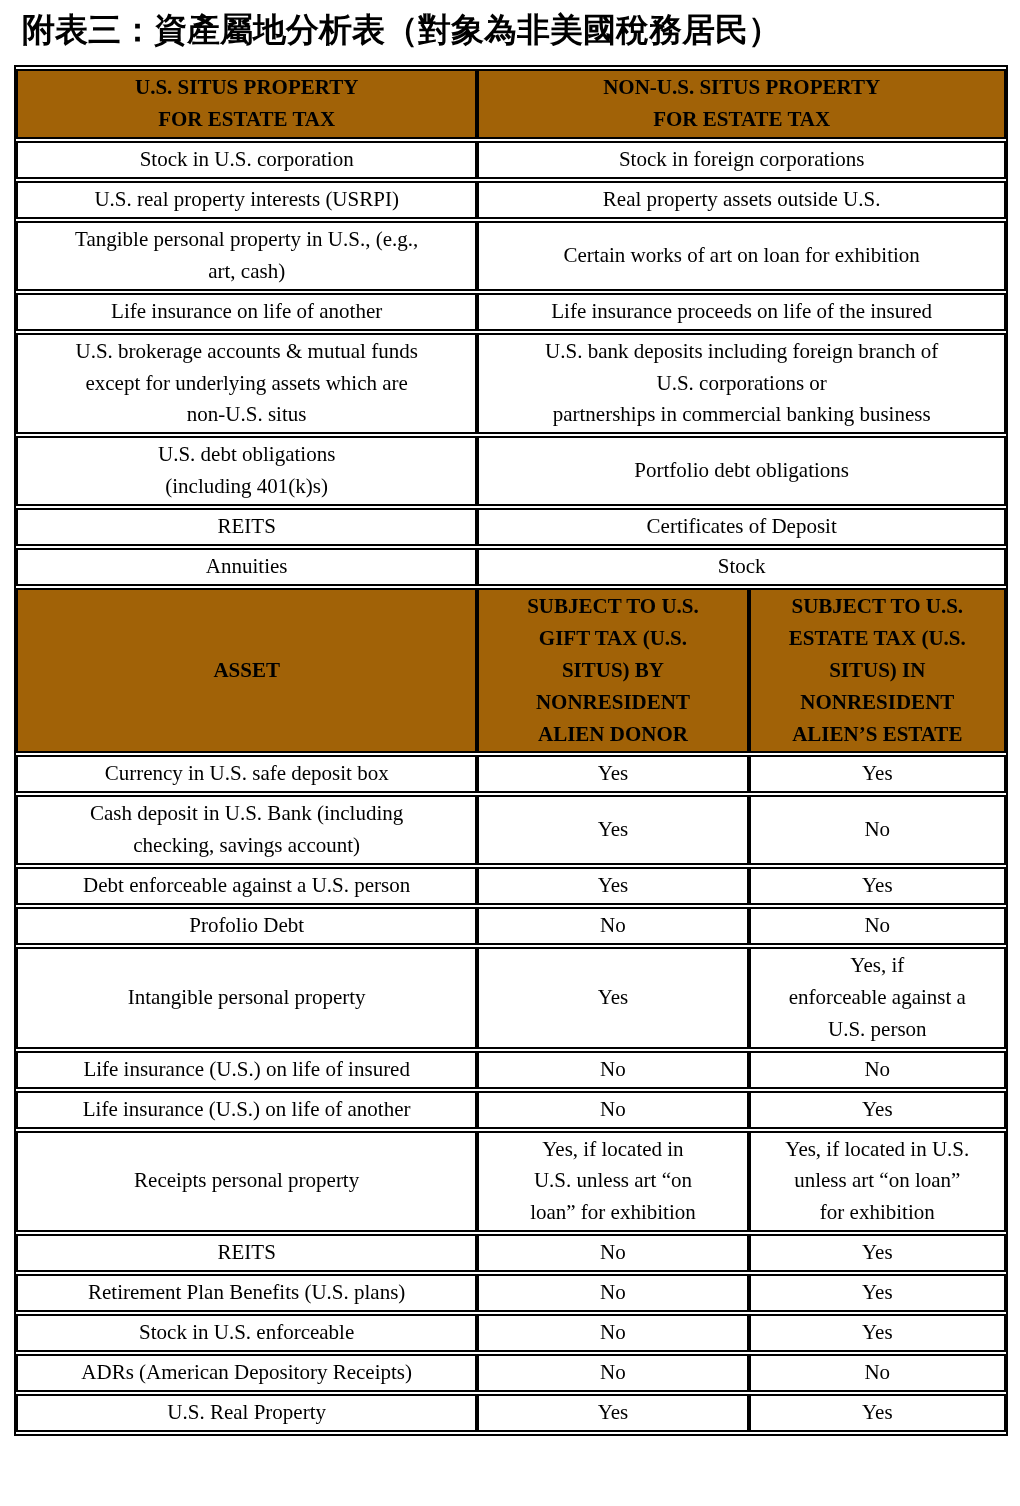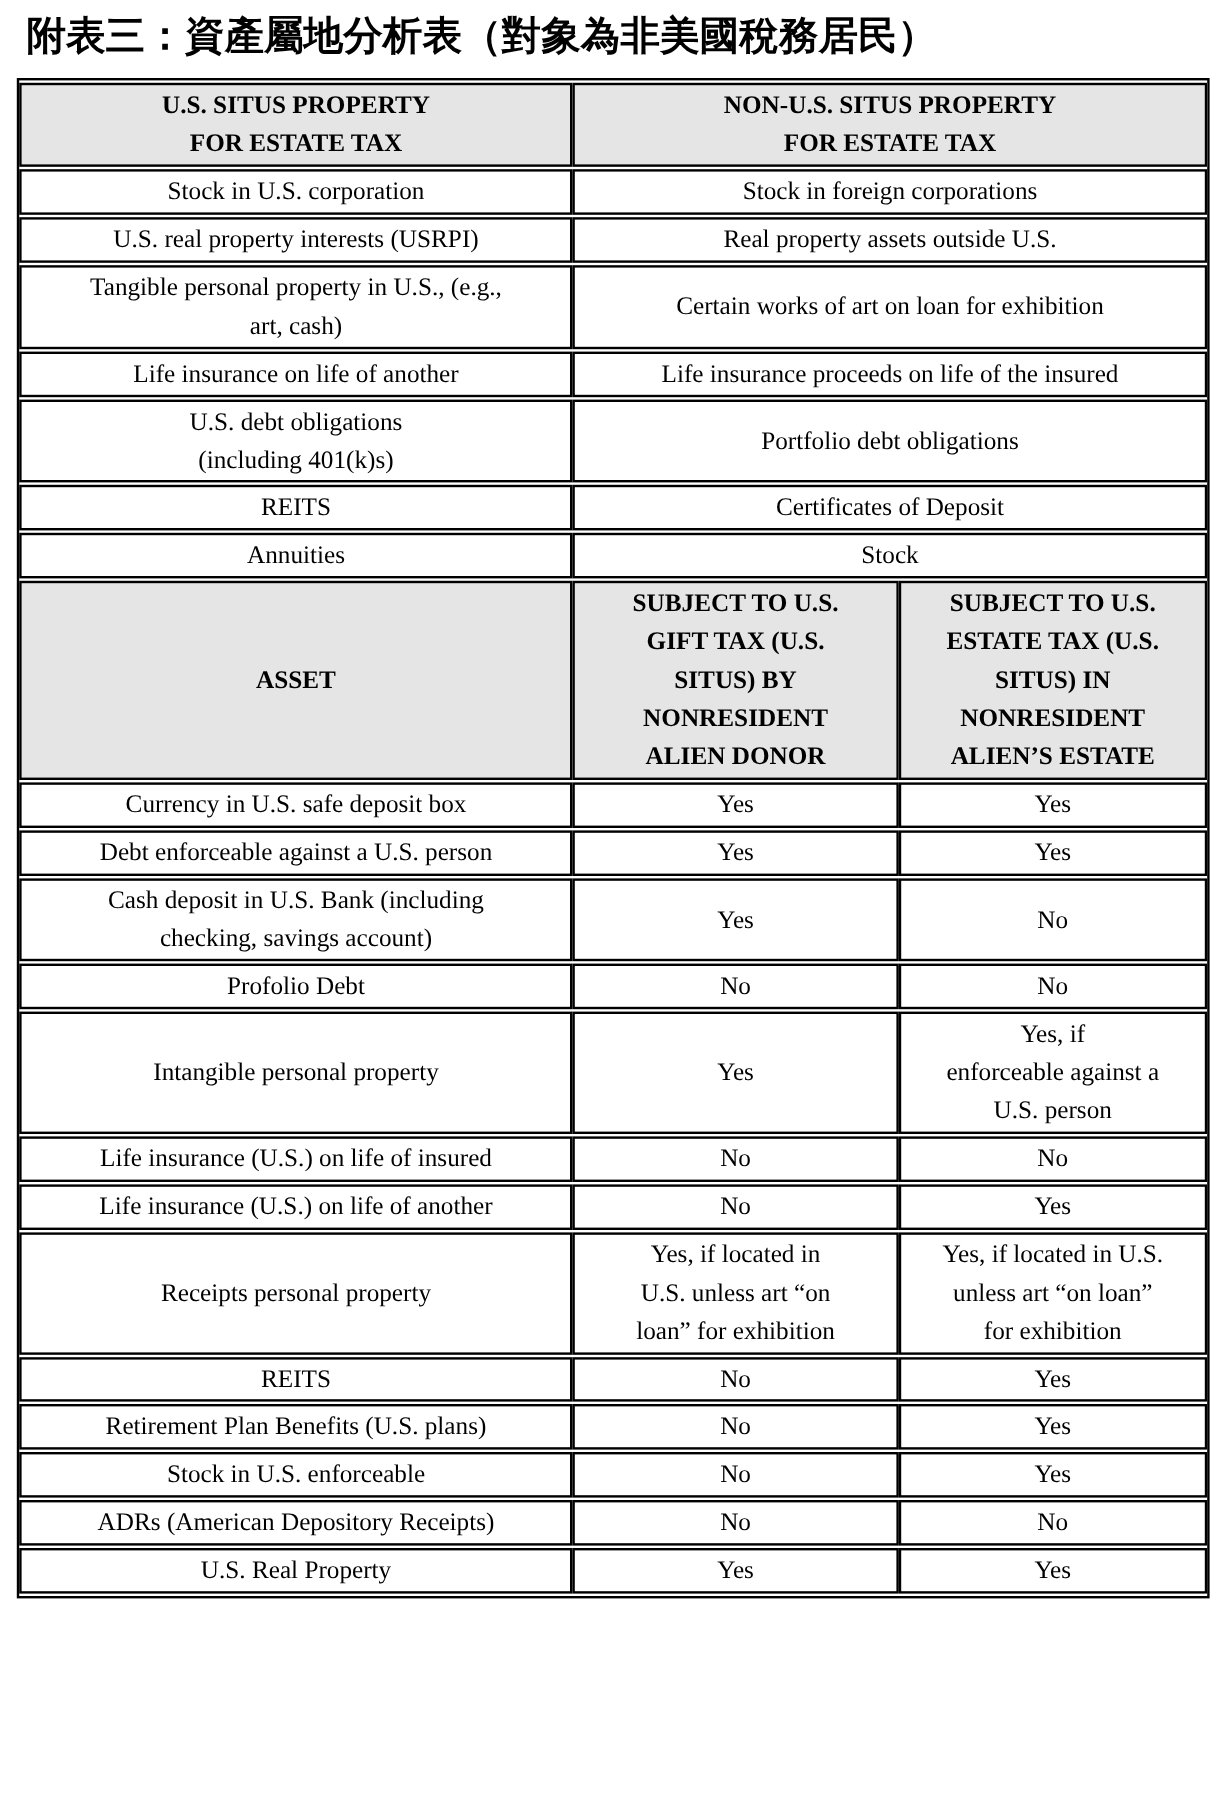--- a/index.html
+++ b/index.html
@@ -35,21 +35,21 @@
     border: 2px solid #000000;
     text-align: center;
     vertical-align: middle;
     padding: 1px 6px;
     font-size: 21px;
     line-height: 1.52;
     white-space: pre-line;
     overflow: hidden;
   }
   table.situs td.hdr {
-    background: #e5e5e5;
+    background: #a16207;
     font-weight: bold;
   }
 </style>
 </head>
 <body>
 
 <div class="page-title">附表三：資產屬地分析表（對象為非美國稅務居民）</div>
 
 <table class="situs">
   <colgroup>
@@ -75,20 +75,28 @@
       <tr>
         <td>Tangible personal property in U.S., (e.g.,
 art, cash)</td>
         <td colspan="2">Certain works of art on loan for exhibition</td>
       </tr>
       <tr>
         <td>Life insurance on life of another</td>
         <td colspan="2">Life insurance proceeds on life of the insured</td>
       </tr>
       <tr>
+        <td>U.S. brokerage accounts &amp; mutual funds
+except for underlying assets which are
+non-U.S. situs</td>
+        <td colspan="2">U.S. bank deposits including foreign branch of
+U.S. corporations or
+partnerships in commercial banking business</td>
+      </tr>
+      <tr>
         <td>U.S. debt obligations
 (including 401(k)s)</td>
         <td colspan="2">Portfolio debt obligations</td>
       </tr>
       <tr>
         <td>REITS</td>
         <td colspan="2">Certificates of Deposit</td>
       </tr>
       <tr>
         <td>Annuities</td>
@@ -106,29 +114,29 @@
 SITUS) IN
 NONRESIDENT
 ALIEN’S ESTATE</td>
       </tr>
       <tr>
         <td>Currency in U.S. safe deposit box</td>
         <td>Yes</td>
         <td>Yes</td>
       </tr>
       <tr>
-        <td>Debt enforceable against a U.S. person</td>
-        <td>Yes</td>
-        <td>Yes</td>
-      </tr>
-      <tr>
         <td>Cash deposit in U.S. Bank (including
 checking, savings account)</td>
         <td>Yes</td>
         <td>No</td>
+      </tr>
+      <tr>
+        <td>Debt enforceable against a U.S. person</td>
+        <td>Yes</td>
+        <td>Yes</td>
       </tr>
       <tr>
         <td>Profolio Debt</td>
         <td>No</td>
         <td>No</td>
       </tr>
       <tr>
         <td>Intangible personal property</td>
         <td>Yes</td>
         <td>Yes, if

